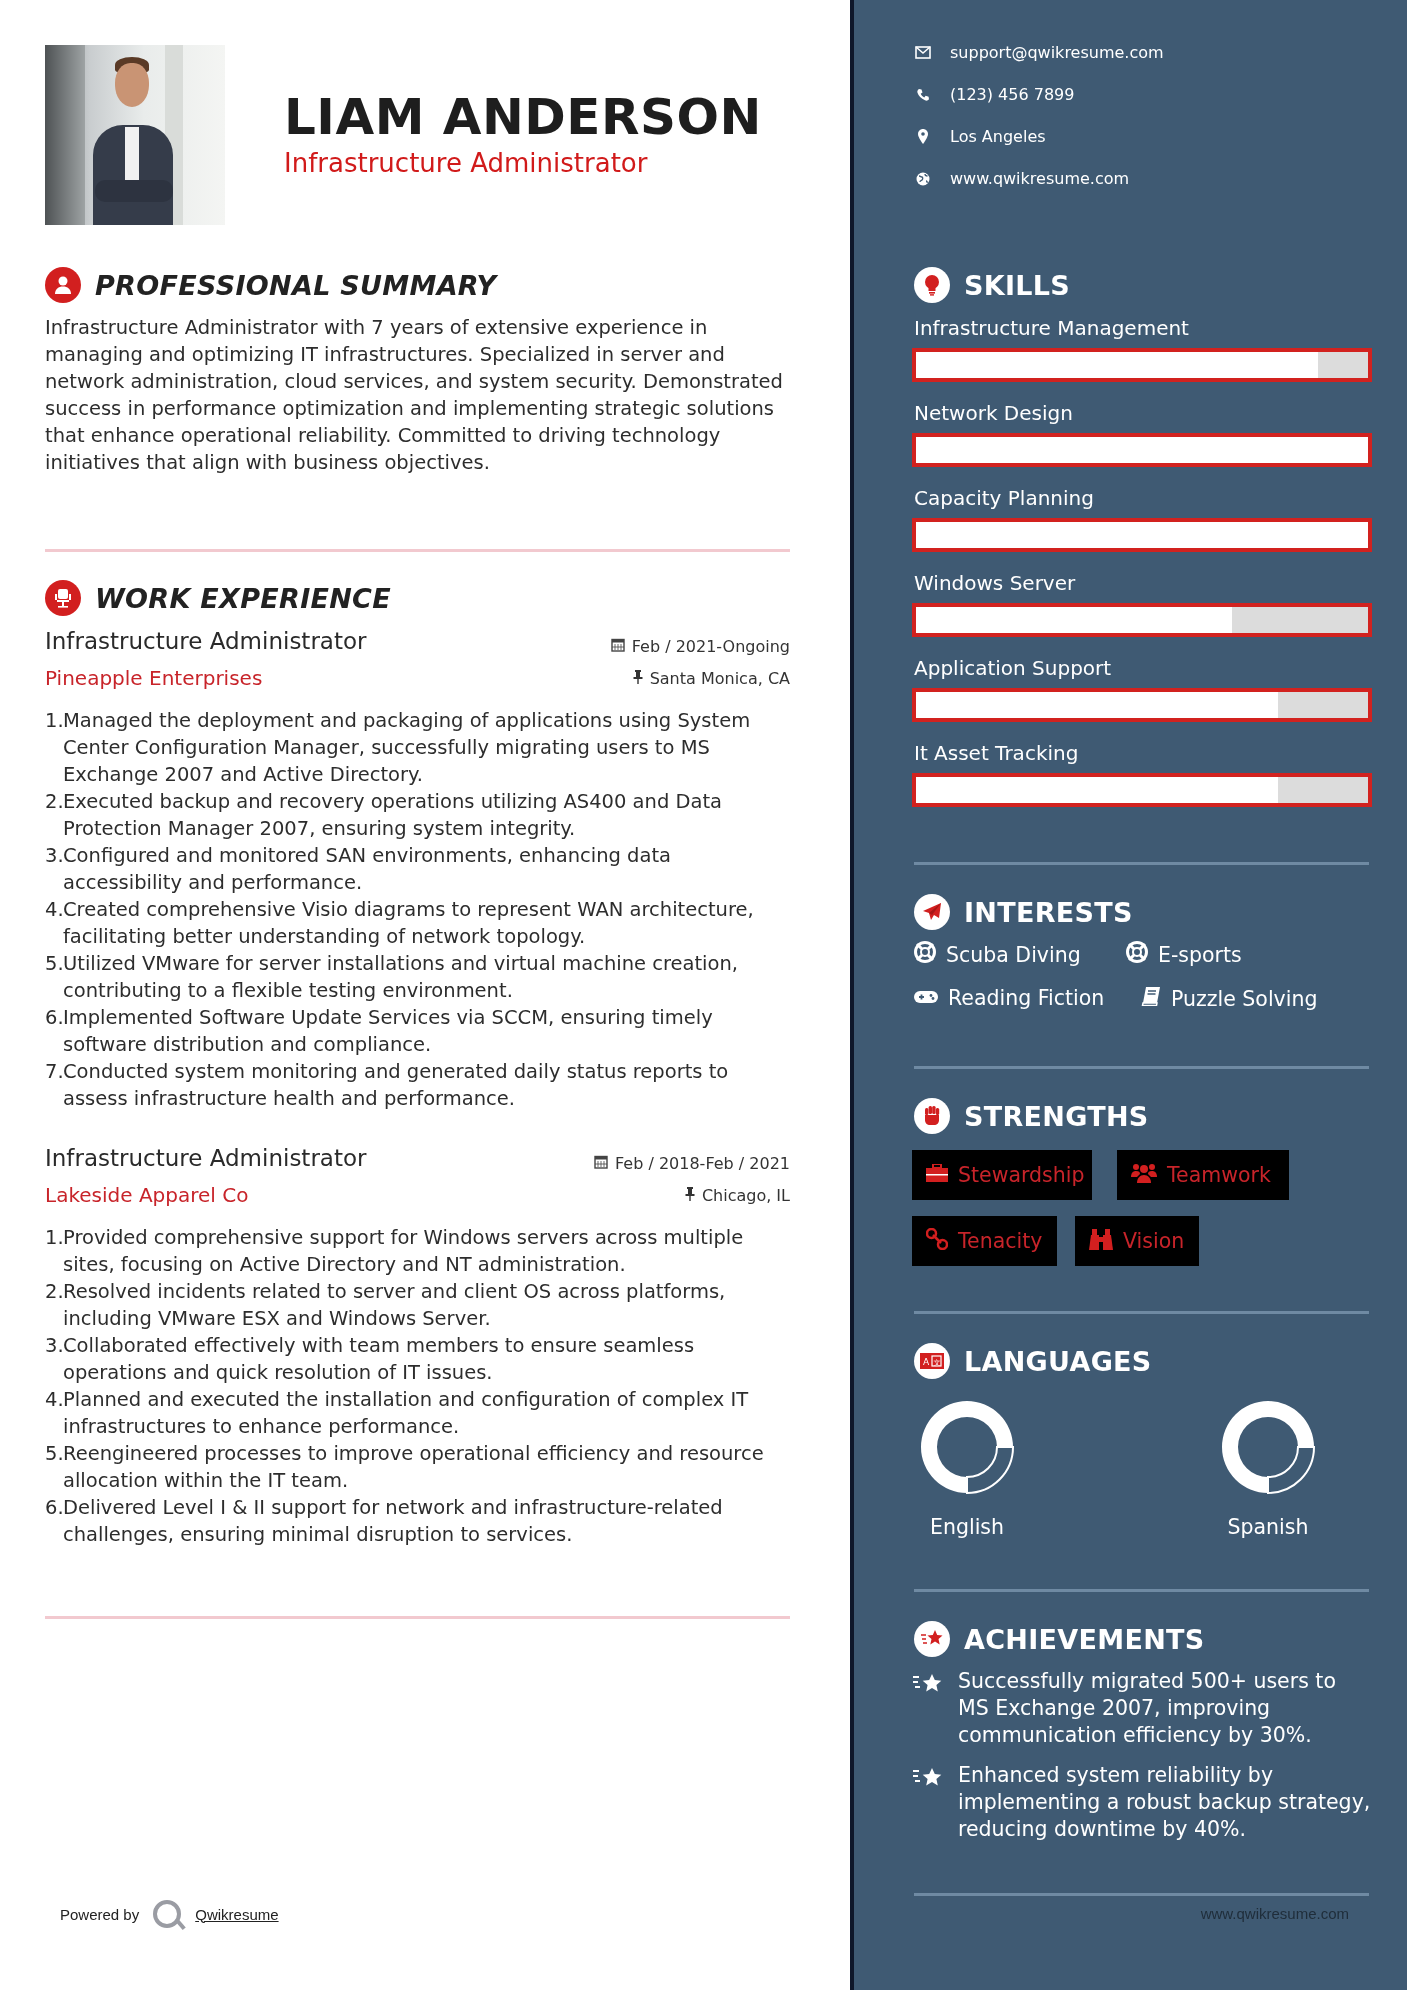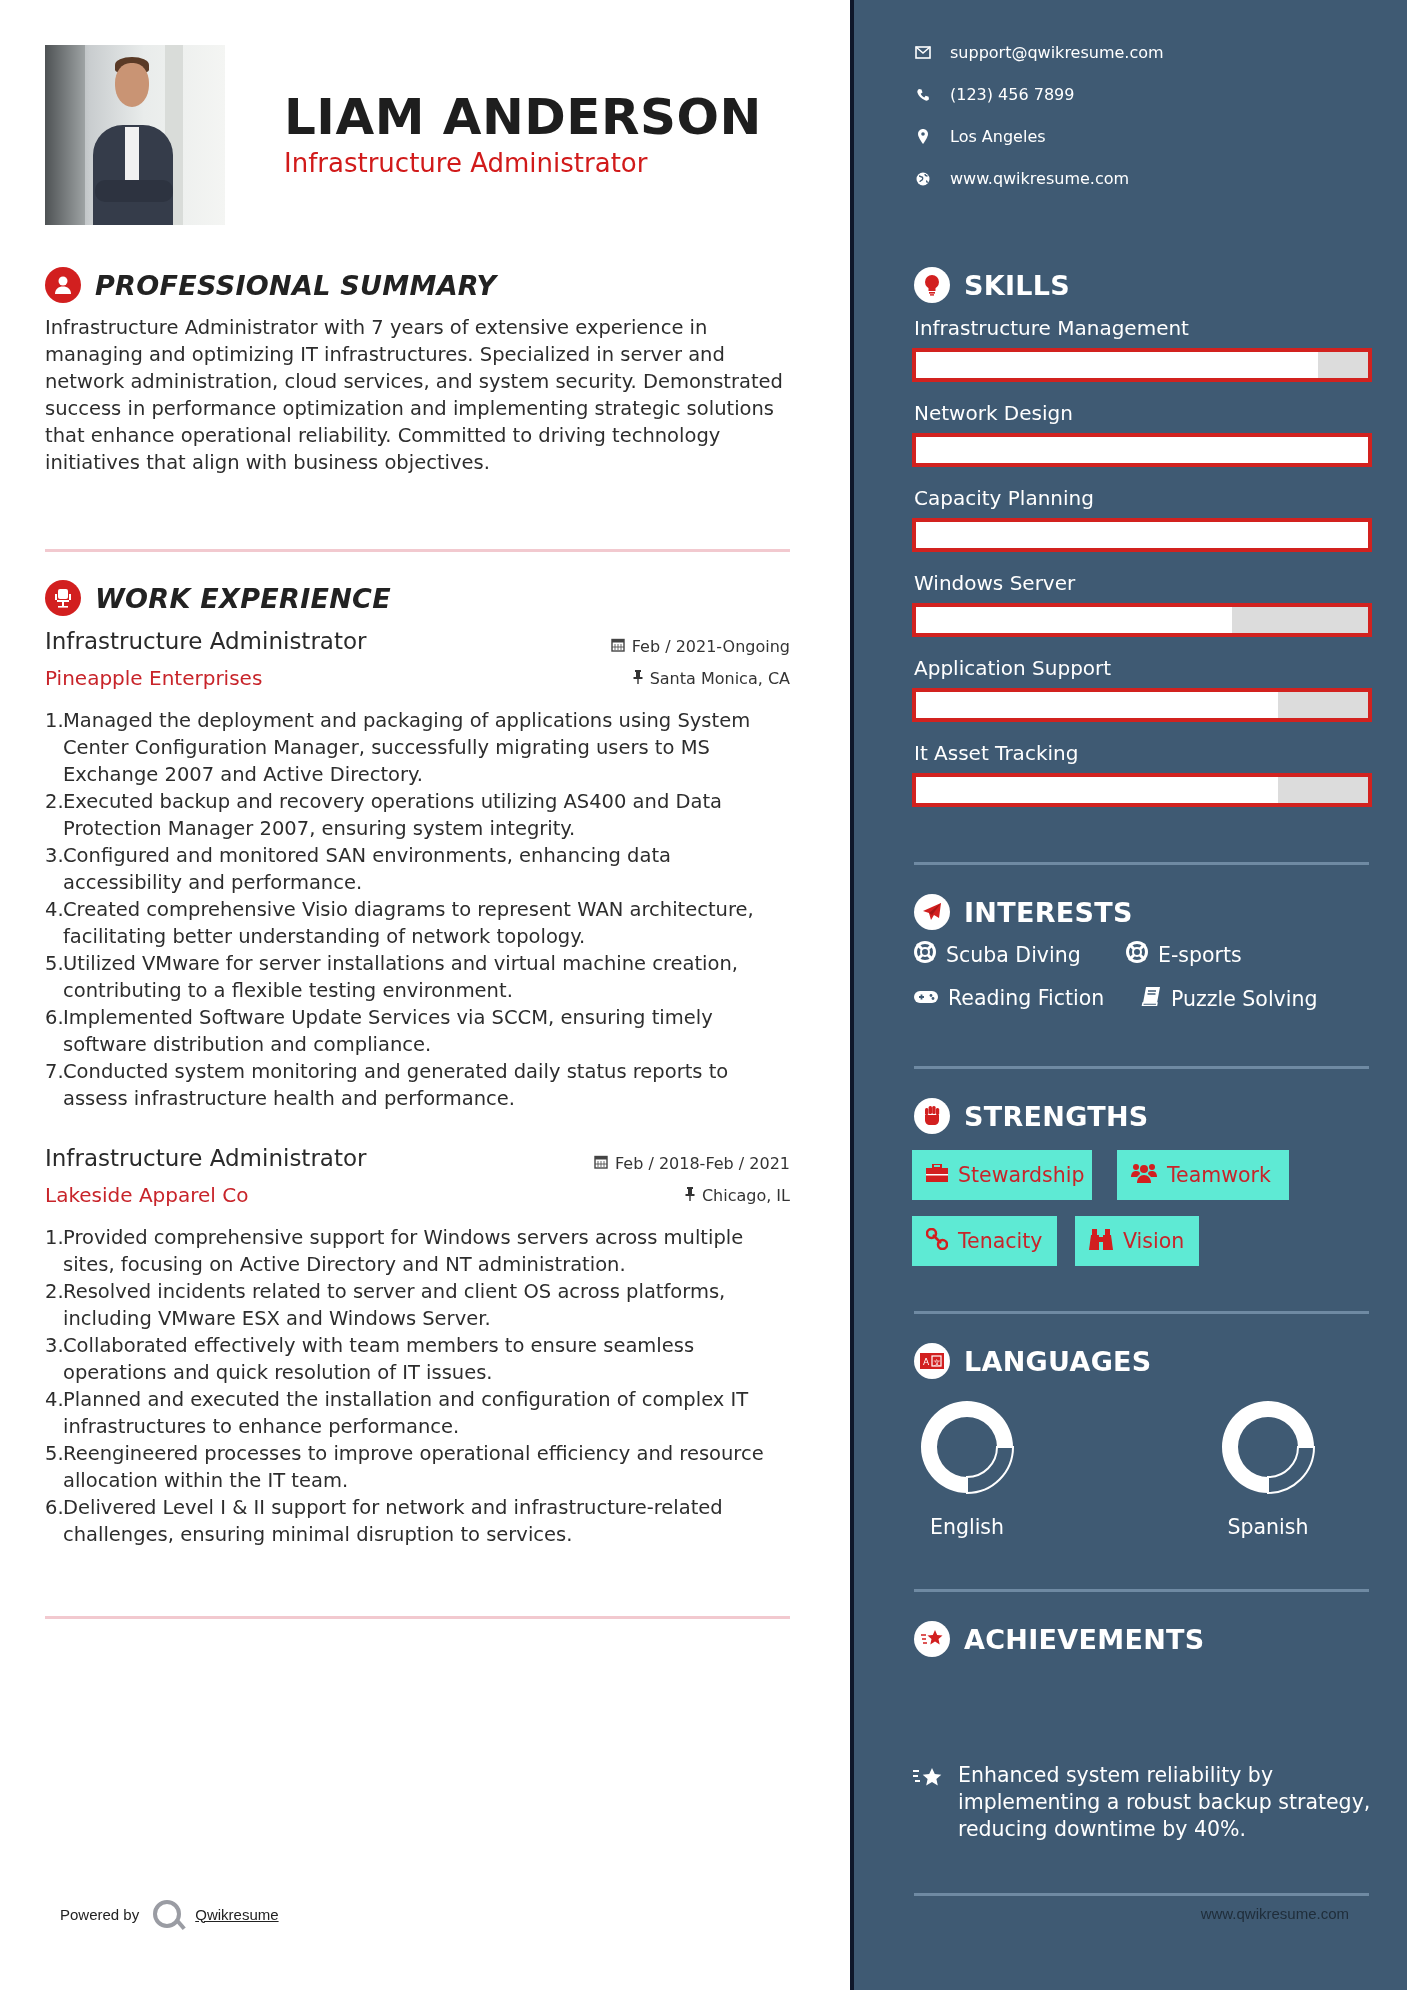--- a/index.html
+++ b/index.html
@@ -53,21 +53,21 @@
   .contact .ci { width: 18px; display: flex; justify-content: center; }
 
   .skill-label { position: absolute; left: 60px; color: #fff; font-size: 20px; }
   .skill-bar { position: absolute; left: 58px; width: 460px; height: 34px; border: 4px solid #d2221f; background: #dcdcdc; }
   .skill-fill { height: 100%; background: #ffffff; }
 
   .divider-r { position: absolute; left: 60px; width: 455px; height: 3px; background: #6f8aa3; }
 
   .interest { position: absolute; display: flex; align-items: center; gap: 10px; color: #fff; font-size: 20.5px; }
 
-  .strength { position: absolute; height: 50px; background: #5eead4; display: flex; align-items: center; gap: 10px; padding: 0 14px; color: #c8242a; font-size: 20.5px; }
+  .strength { position: absolute; height: 50px; background: #000000; display: flex; align-items: center; gap: 10px; padding: 0 14px; color: #c8242a; font-size: 20.5px; }
 
   .lang { position: absolute; width: 110px; text-align: center; }
   .lang-label { color: #fff; font-size: 20.5px; margin-top: 14px; }
 
   .ach { position: absolute; left: 58px; display: flex; gap: 12px; color: #fff; font-size: 20.5px; line-height: 27px; width: 460px; }
   .ach .ai { width: 34px; flex: none; padding-top: 4px; }
 
   .footer-url { position: absolute; right: 58px; top: 1905px; font-family: "Liberation Sans", sans-serif; font-size: 15px; color: #1f2d3a; }
 </style>
 </head>
@@ -457,20 +457,29 @@
   <div class="sec-head" style="left:60px; top:1621px;">
     <span class="sec-icon white">
       <svg width="22" height="20" viewBox="0 0 22 20">
           <path d="M14 1l2.2 5 5.3.5-4 3.6 1.2 5.3-4.7-2.8-4.7 2.8 1.2-5.3-4-3.6 5.3-.5z" fill="#d21f1f"></path>
           <path d="M0 6h5M1 10h4M2 14h4" stroke="#d21f1f" stroke-width="1.6"></path>
         </svg>
     </span>
     <span class="sec-title">ACHIEVEMENTS</span>
   </div>
 
+  <div class="ach" style="top:1668px;">
+    <span class="ai">
+      <svg width="32" height="24" viewBox="0 0 32 24">
+          <path d="M20 2l2.8 6 6.5.7-4.9 4.4 1.4 6.4-5.8-3.4-5.8 3.4 1.4-6.4-4.9-4.4 6.5-.7z" fill="#fff"></path>
+          <path d="M1 5h6M1 10h5M3 15h5" stroke="#fff" stroke-width="2"></path>
+        </svg>
+    </span>
+    <span>Successfully migrated 500+ users to MS Exchange 2007, improving communication efficiency by 30%.</span>
+  </div>
   <div class="ach" style="top:1762px;">
     <span class="ai">
       <svg width="32" height="24" viewBox="0 0 32 24">
           <path d="M20 2l2.8 6 6.5.7-4.9 4.4 1.4 6.4-5.8-3.4-5.8 3.4 1.4-6.4-4.9-4.4 6.5-.7z" fill="#fff"></path>
           <path d="M1 5h6M1 10h5M3 15h5" stroke="#fff" stroke-width="2"></path>
         </svg>
     </span>
     <span>Enhanced system reliability by implementing a robust backup strategy, reducing downtime by 40%.</span>
   </div>
 

